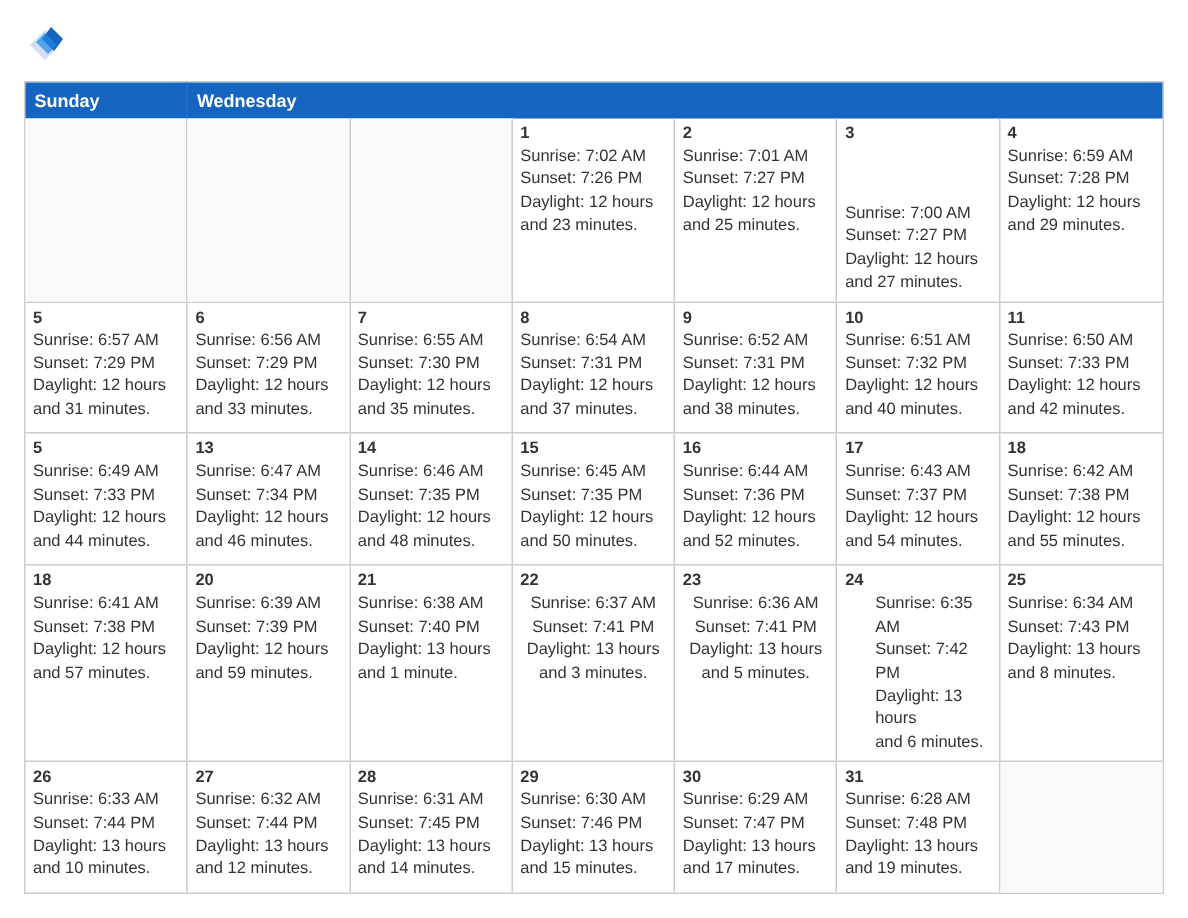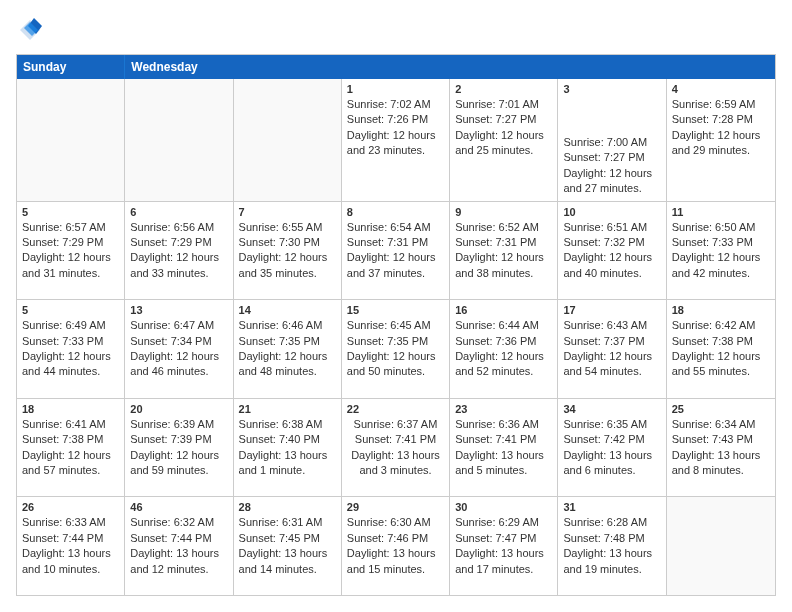--- a/index.html
+++ b/index.html
@@ -291,28 +291,28 @@
           </div>
           <div class="cal-cell">
             <div class="cell-date">22</div>
             <div class="cell-info" style="white-space: pre-line; text-align: center;">Sunrise: 6:37 AM
 Sunset: 7:41 PM
 Daylight: 13 hours
 and 3 minutes.</div>
           </div>
           <div class="cal-cell">
             <div class="cell-date">23</div>
-            <div class="cell-info" style="white-space: pre-line;">Sunrise: 6:36 AM
+            <div class="cell-info" style="white-space: pre-line; text-align: center;">Sunrise: 6:36 AM
 Sunset: 7:41 PM
 Daylight: 13 hours
 and 5 minutes.</div>
           </div>
           <div class="cal-cell">
-            <div class="cell-date">34</div>
-            <div class="cell-info" style="white-space: pre-line;">Sunrise: 6:35 AM
+            <div class="cell-date">24</div>
+            <div class="cell-info" style="white-space: pre-line; margin-left: 20px;">Sunrise: 6:35 AM
 Sunset: 7:42 PM
 Daylight: 13 hours
 and 6 minutes.</div>
           </div>
           <div class="cal-cell">
             <div class="cell-date">25</div>
             <div class="cell-info" style="white-space: pre-line;">Sunrise: 6:34 AM
 Sunset: 7:43 PM
 Daylight: 13 hours
 and 8 minutes.</div>
@@ -320,21 +320,21 @@
         </div>
         <div class="cal-row">
           <div class="cal-cell">
             <div class="cell-date">26</div>
             <div class="cell-info" style="white-space: pre-line;">Sunrise: 6:33 AM
 Sunset: 7:44 PM
 Daylight: 13 hours
 and 10 minutes.</div>
           </div>
           <div class="cal-cell">
-            <div class="cell-date">46</div>
+            <div class="cell-date">27</div>
             <div class="cell-info" style="white-space: pre-line;">Sunrise: 6:32 AM
 Sunset: 7:44 PM
 Daylight: 13 hours
 and 12 minutes.</div>
           </div>
           <div class="cal-cell">
             <div class="cell-date">28</div>
             <div class="cell-info" style="white-space: pre-line;">Sunrise: 6:31 AM
 Sunset: 7:45 PM
 Daylight: 13 hours

